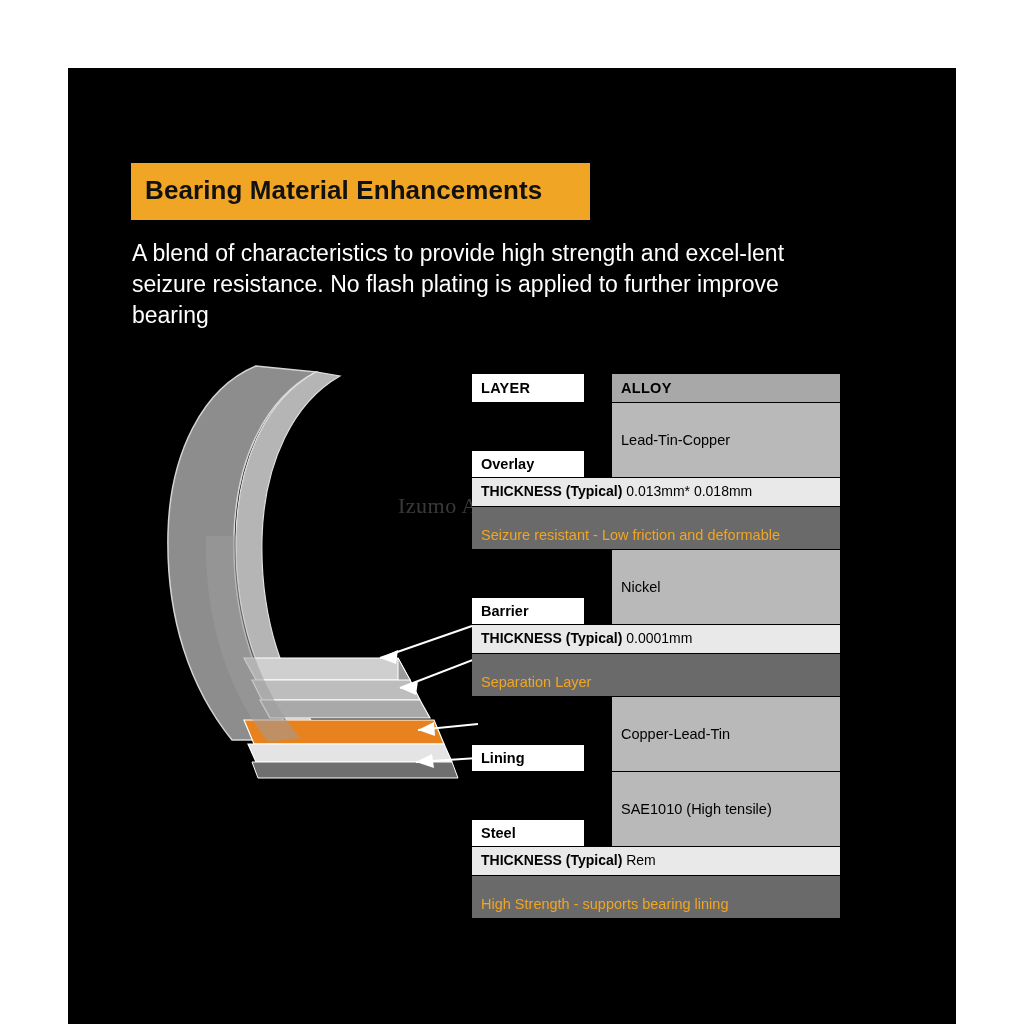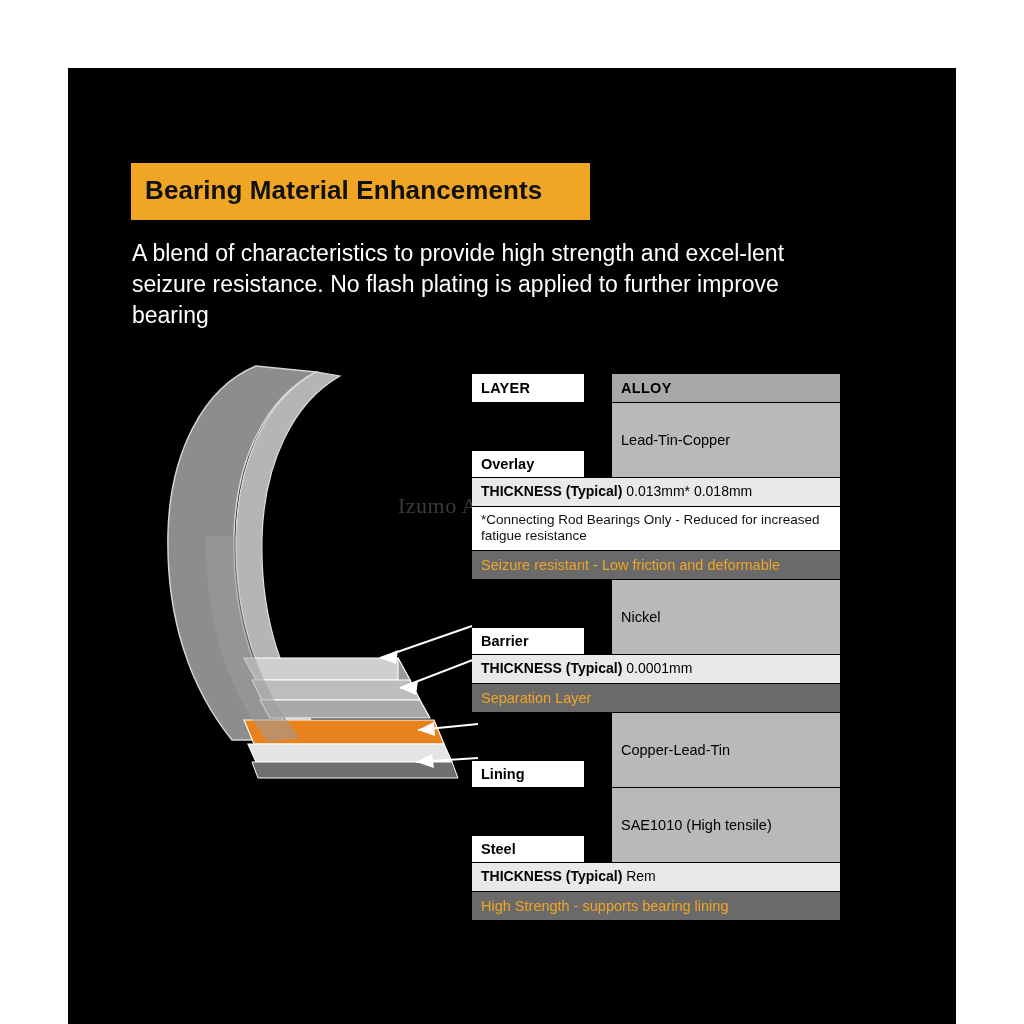--- a/index.html
+++ b/index.html
@@ -147,21 +147,21 @@
   .row-note .cell-full {
     padding: 5px 0 6px 9px;
     font-size: 13.5px;
     line-height: 16px;
     color: #111;
   }
   .row-prop {
     background: #6a6a6a;
   }
   .row-prop .cell-full {
-    padding: 6px 0 6px 9px;
+    padding: 20px 0 6px 9px;
     font-size: 14.5px;
     color: #f0a524;
   }
   .cell-full {
     flex: 1 1 auto;
     box-sizing: border-box;
   }
 </style>
 </head>
 <body>
@@ -226,23 +226,20 @@
       <div class="row row-layer">
         <div class="cell-label">Overlay</div>
         <div class="cell-val">Lead-Tin-Copper</div>
       </div>
       <div class="row row-thick">
         <div class="cell-full">
           <b>THICKNESS (Typical)</b> 
           <span>0.013mm* 0.018mm</span>
         </div>
       </div>
-      <div class="row row-note">
-        <div class="cell-full">*Connecting Rod Bearings Only - Reduced for increased fatigue resistance</div>
-      </div>
       <div class="row row-prop">
         <div class="cell-full">Seizure resistant - Low friction and deformable</div>
       </div>
 
       <div class="row row-layer">
         <div class="cell-label">Barrier</div>
         <div class="cell-val">Nickel</div>
       </div>
       <div class="row row-thick">
         <div class="cell-full">

